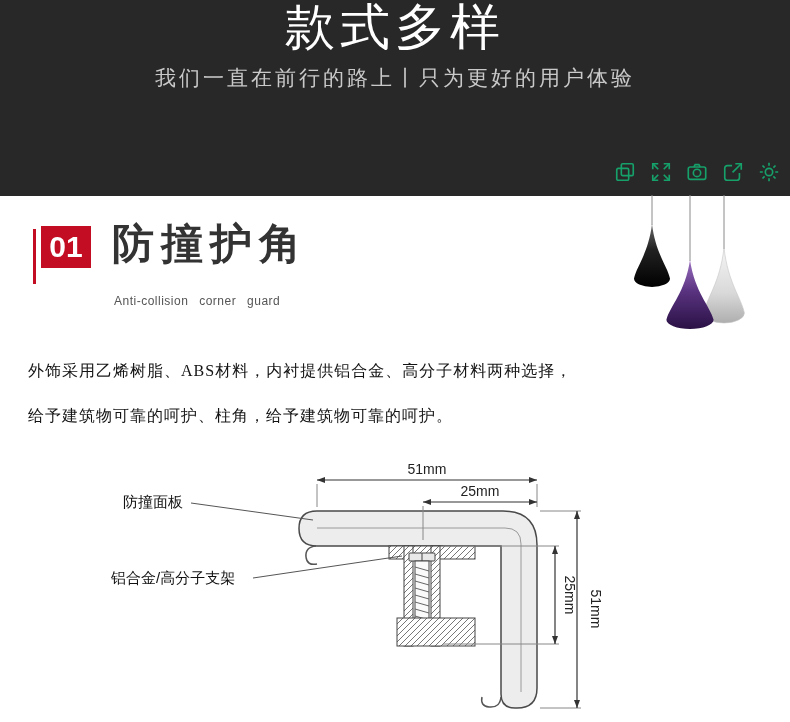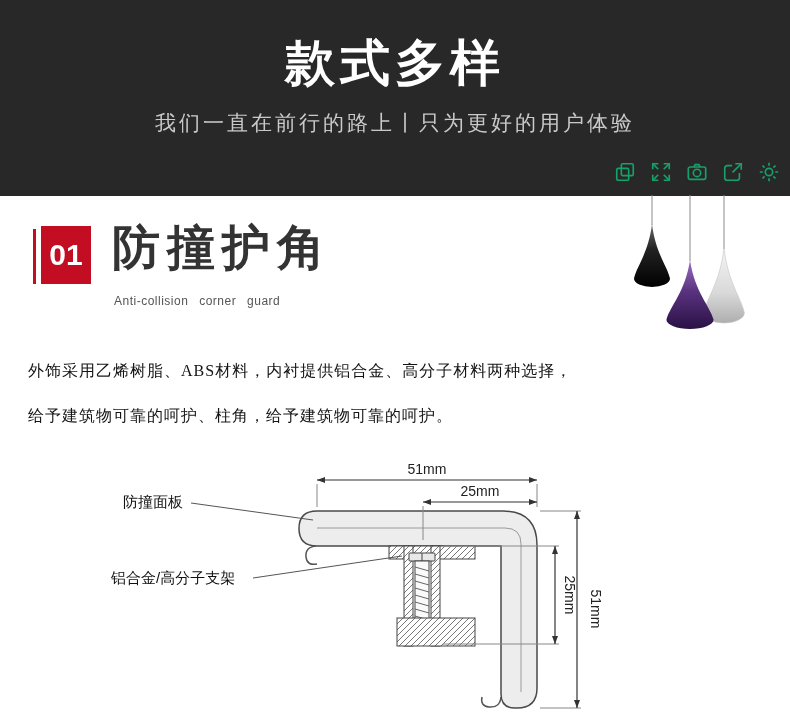--- a/index.html
+++ b/index.html
@@ -8,33 +8,33 @@
     --icon-green:#16a06a;
   }
   *{box-sizing:border-box}
   html,body{margin:0;padding:0}
   body{
     width:790px;height:722px;position:relative;background:#fff;overflow:hidden;
     font-family:"Liberation Sans","DejaVu Sans",sans-serif;
   }
   
   .banner{position:absolute;left:0;top:0;width:790px;height:196px;background:var(--banner-bg);text-align:center}
-  .banner-title{padding-top:36px;font-size:50px;font-weight:700;color:#ffffff;letter-spacing:5px;line-height:1.1}
-  .banner-subtitle{margin-top:18px;font-size:21px;color:#c9c9c9;letter-spacing:3px}
+  .banner-title{font-size:50px;font-weight:400;color:#ffffff;letter-spacing:5px;line-height:1.1}
+  .banner-subtitle{margin-top:9px;font-size:21px;color:#c9c9c9;letter-spacing:3px}
   
   .toolbar{position:absolute;top:161px;right:10px;display:flex;gap:14px;color:var(--icon-green)}
   .tb-icon{width:22px;height:22px;cursor:pointer;display:block}
   .tb-icon svg{width:100%;height:100%;display:block}
   
   .lamps{position:absolute;left:600px;top:195px;width:190px;height:150px}
   
   .accent-line{position:absolute;left:33px;top:229px;width:3px;height:55px;background:var(--accent-red)}
-  .num-badge{position:absolute;left:41px;top:226px;width:50px;height:58px;background:var(--accent-red);
+  .num-badge{position:absolute;left:41px;top:226px;width:50px;height:42px;background:var(--accent-red);
     color:#fff;font-size:30px;font-weight:700;display:flex;align-items:center;justify-content:center}
-  .sec-title{position:absolute;left:112px;top:216px;font-size:48px;font-weight:700;color:#333;letter-spacing:7px}
+  .sec-title{position:absolute;left:112px;top:216px;font-size:42px;font-weight:700;color:#333;letter-spacing:7px}
   .sec-sub{position:absolute;left:114px;top:294px;font-size:12px;color:#555;word-spacing:7px;letter-spacing:.5px}
   
   .desc{position:absolute;left:28px;top:348px;width:745px;
     font-family:"Liberation Serif","DejaVu Serif",serif;
     font-size:16px;color:#141414;line-height:45px;letter-spacing:1px}
   
   .diagram{position:absolute;left:103px;top:450px}
   .diagram text{font-family:"Liberation Sans","DejaVu Sans",sans-serif}
   .dim-text{font-size:14px;fill:#222}
   .lbl-text{font-size:15px;fill:#111}

